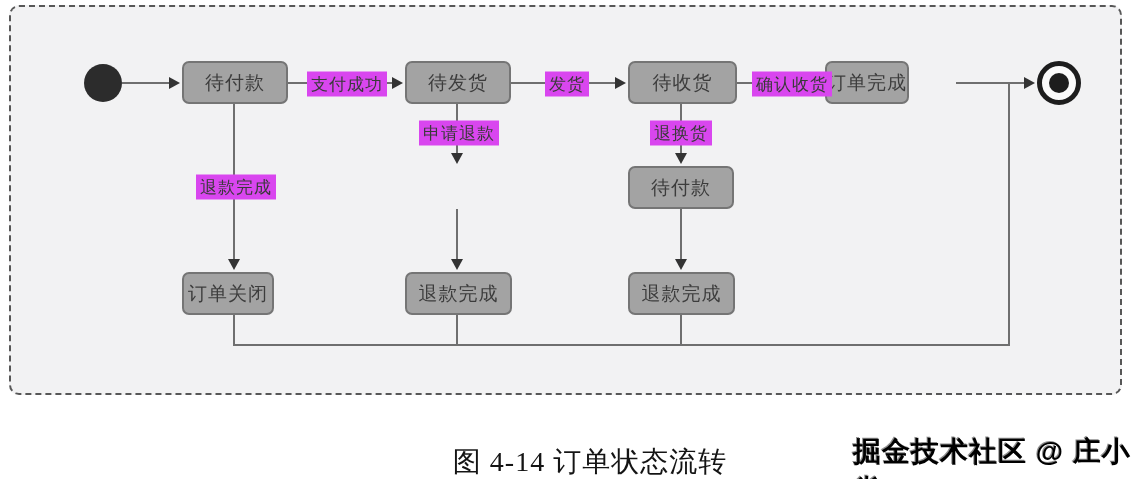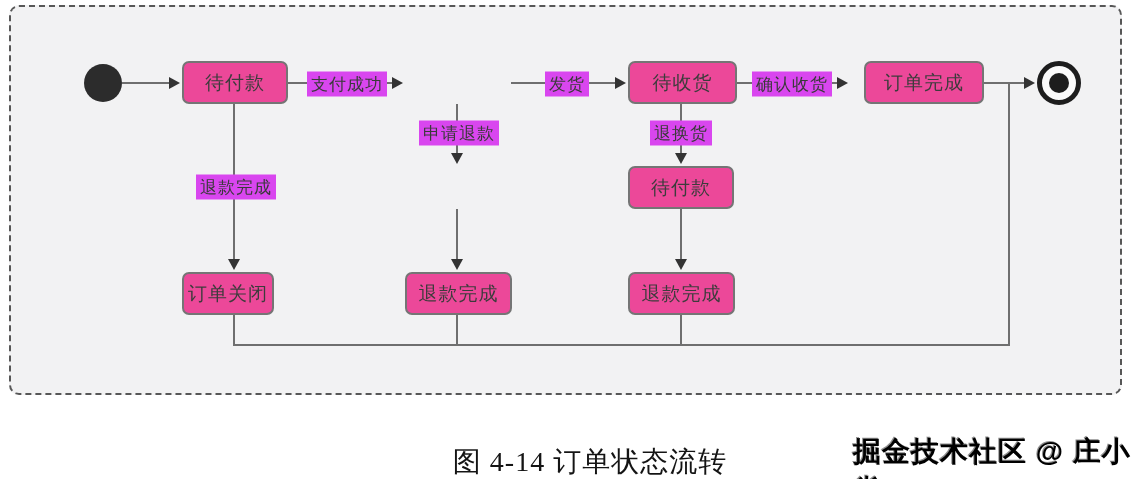--- a/index.html
+++ b/index.html
@@ -5,21 +5,21 @@
   * { margin:0; padding:0; box-sizing:border-box; }
   html,body { width:1136px; height:479px; background:#ffffff; overflow:hidden;
               font-family:"Liberation Sans", sans-serif; }
   .stage { position:relative; width:1136px; height:479px; }
 
   
   .frame { position:absolute; left:9px; top:5px; width:1113px; height:390px;
            border:2px dashed #575757; border-radius:10px; background:#f2f2f3; }
 
   
-  .state { position:absolute; height:43px; background:#ec4899;
+  .state { position:absolute; height:43px; background:#a3a3a3;
            border:2px solid #757575; border-radius:7px;
            display:flex; align-items:center; justify-content:center;
            font-size:19px; color:#3c3c3c; letter-spacing:1px;text-align:right; }
 
   
   .start-node { position:absolute; left:84px; top:64px; width:38px; height:38px;
                 border-radius:50%; background:#2c2c2c; }
   .end-node { position:absolute; left:1037px; top:61px; width:44px; height:44px;
               border-radius:50%; border:5px solid #1d1d1d; background:#fafafa;
               display:flex; align-items:center; justify-content:center; }
@@ -86,22 +86,23 @@
   <div class="arr-d" style="left:228px;top:259px"></div>
   <div class="arr-d" style="left:451px;top:259px"></div>
   <div class="arr-d" style="left:675px;top:259px"></div>
 
   <div class="start-node"></div>
   <div class="end-node">
     <div class="end-dot"></div>
   </div>
 
   <div class="state" style="left:182px;top:61px;width:106px">待付款</div>
+  <div class="state" style="left:405px;top:61px;width:106px">待发货</div>
   <div class="state" style="left:628px;top:61px;width:109px">待收货</div>
-  <div class="state" style="left:864px;top:61px;width:120px">订单完成</div>
+  <div class="state" style="left:825px;top:61px;width:84px">订单完成</div>
   <div class="state" style="left:628px;top:166px;width:106px">待付款</div>
   <div class="state" style="left:182px;top:272px;width:92px">订单关闭</div>
   <div class="state" style="left:405px;top:272px;width:107px">退款完成</div>
   <div class="state" style="left:628px;top:272px;width:107px">退款完成</div>
 
   <div class="elabel" style="left:347px;top:84px">支付成功</div>
   <div class="elabel" style="left:567px;top:84px">发货</div>
   <div class="elabel" style="left:792px;top:84px">确认收货</div>
   <div class="elabel" style="left:236px;top:187px">退款完成</div>
   <div class="elabel" style="left:459px;top:133px">申请退款</div>

